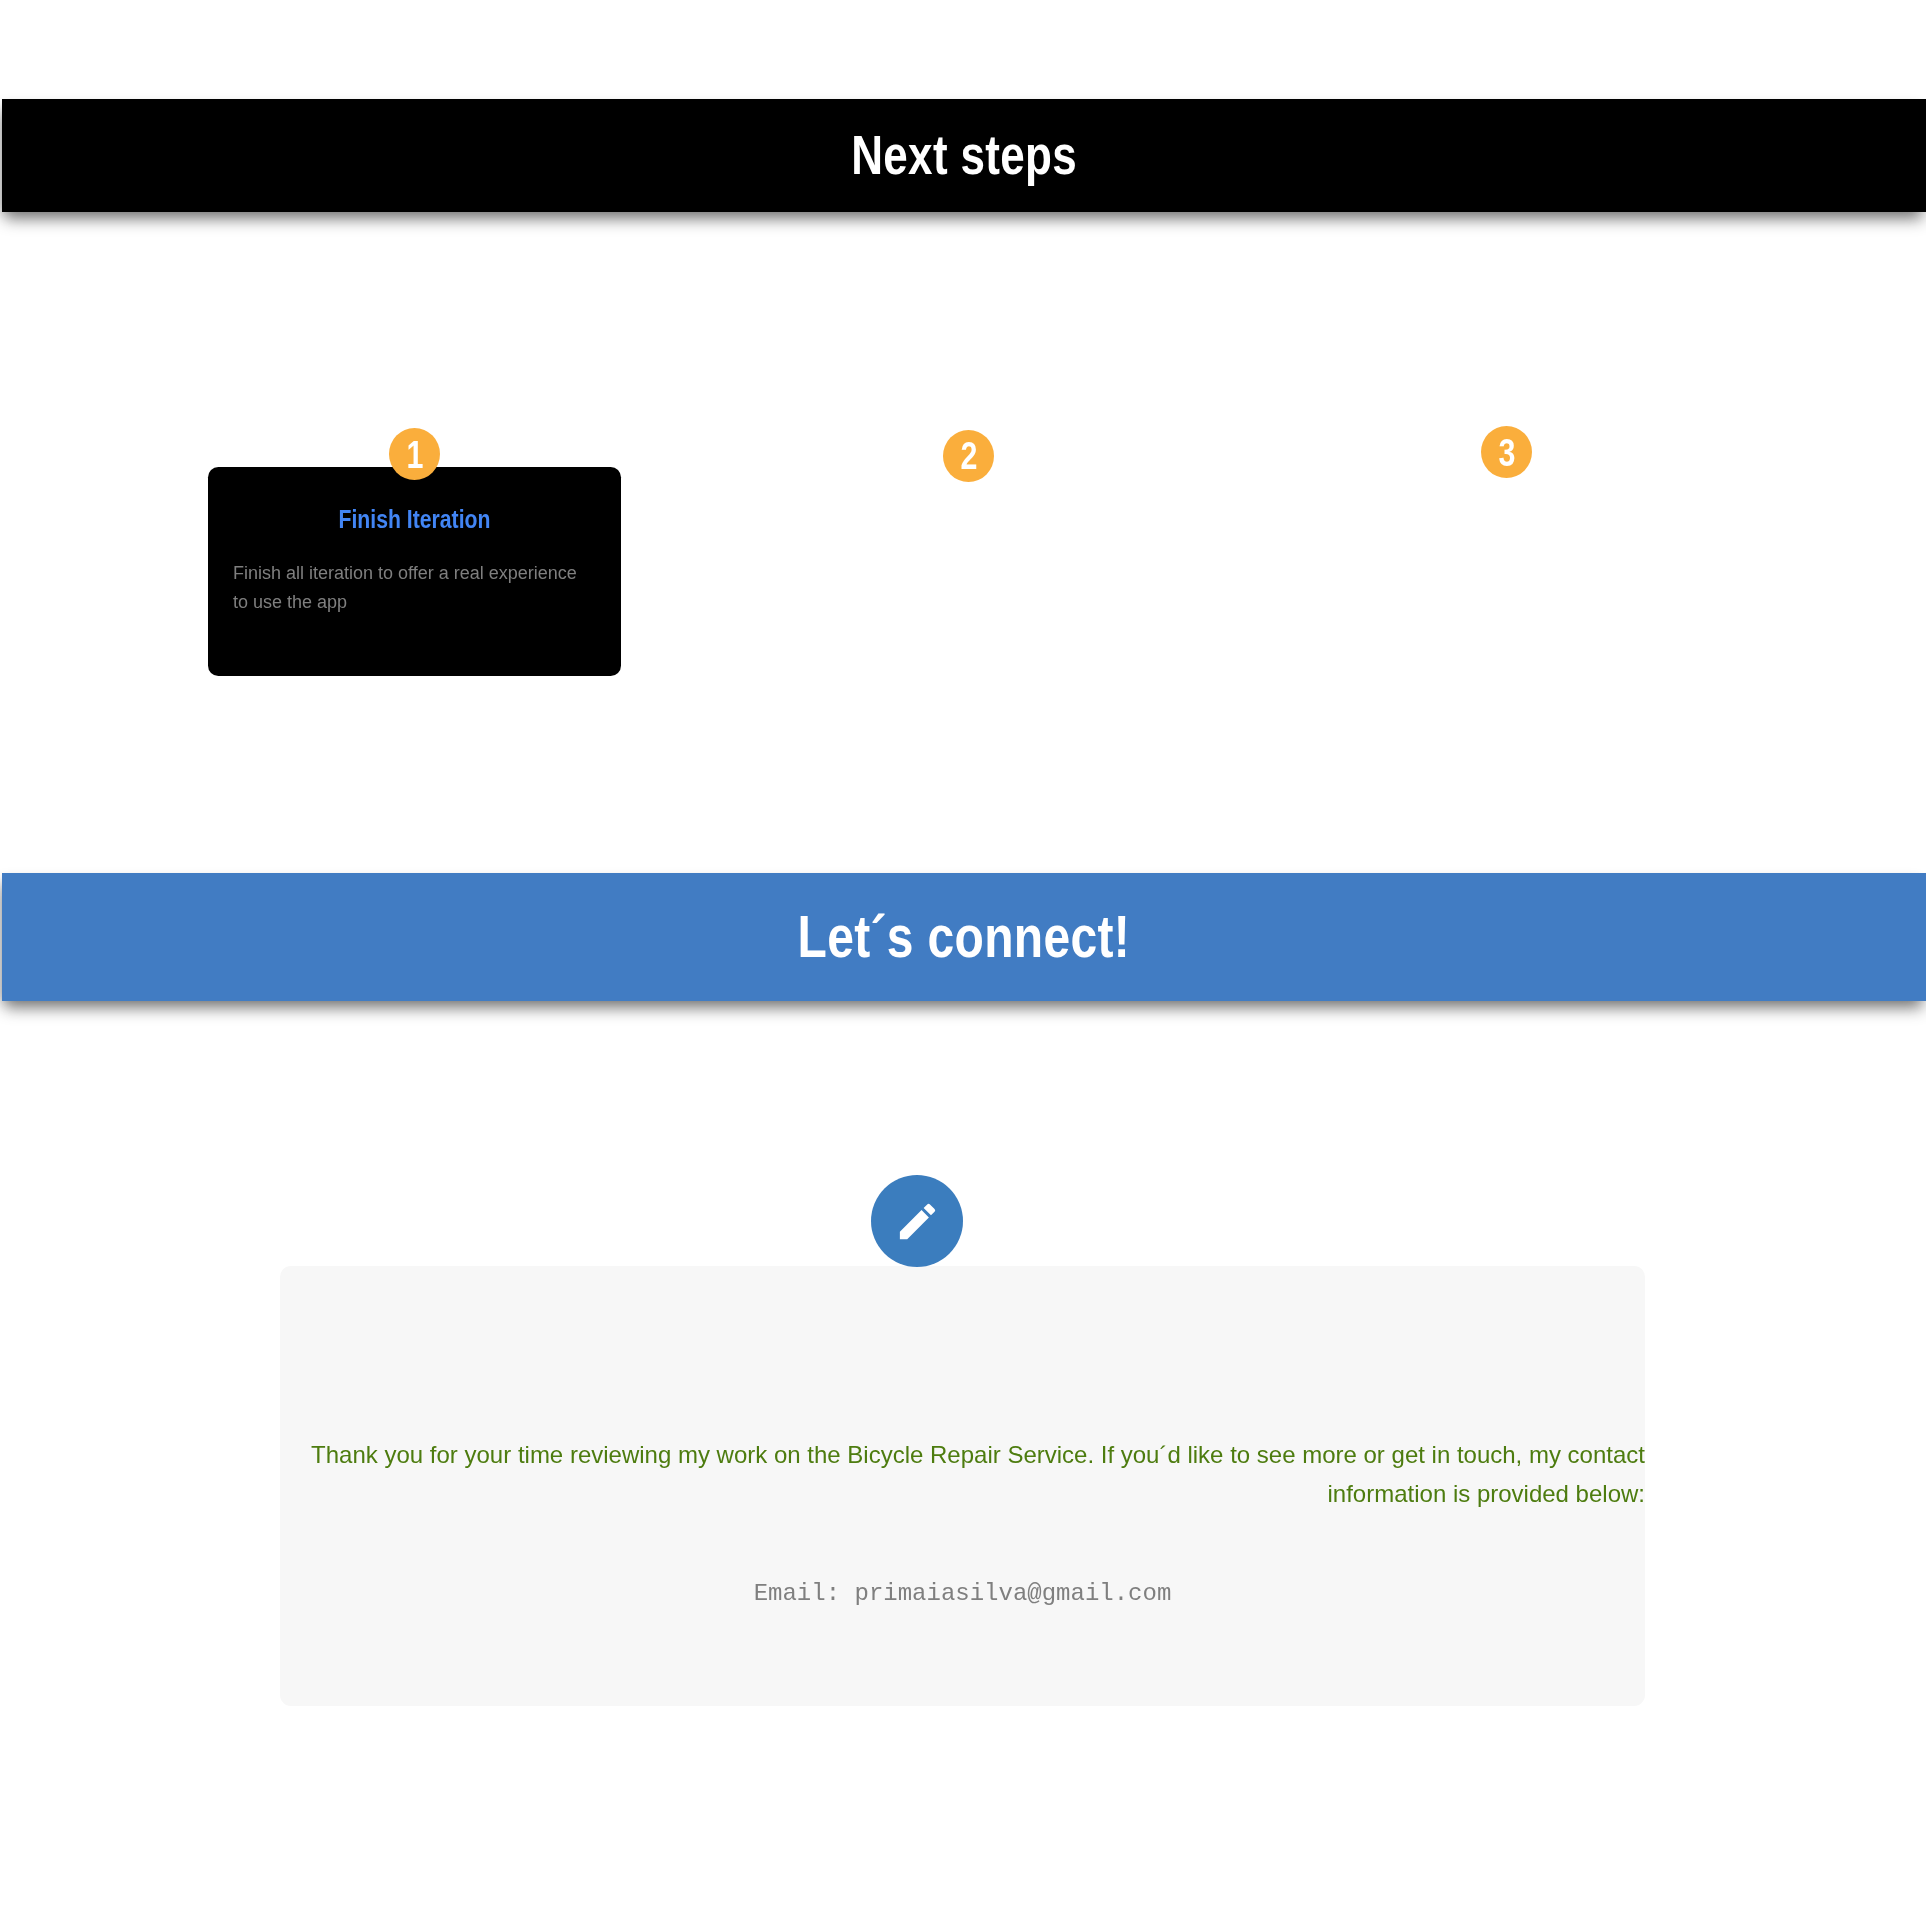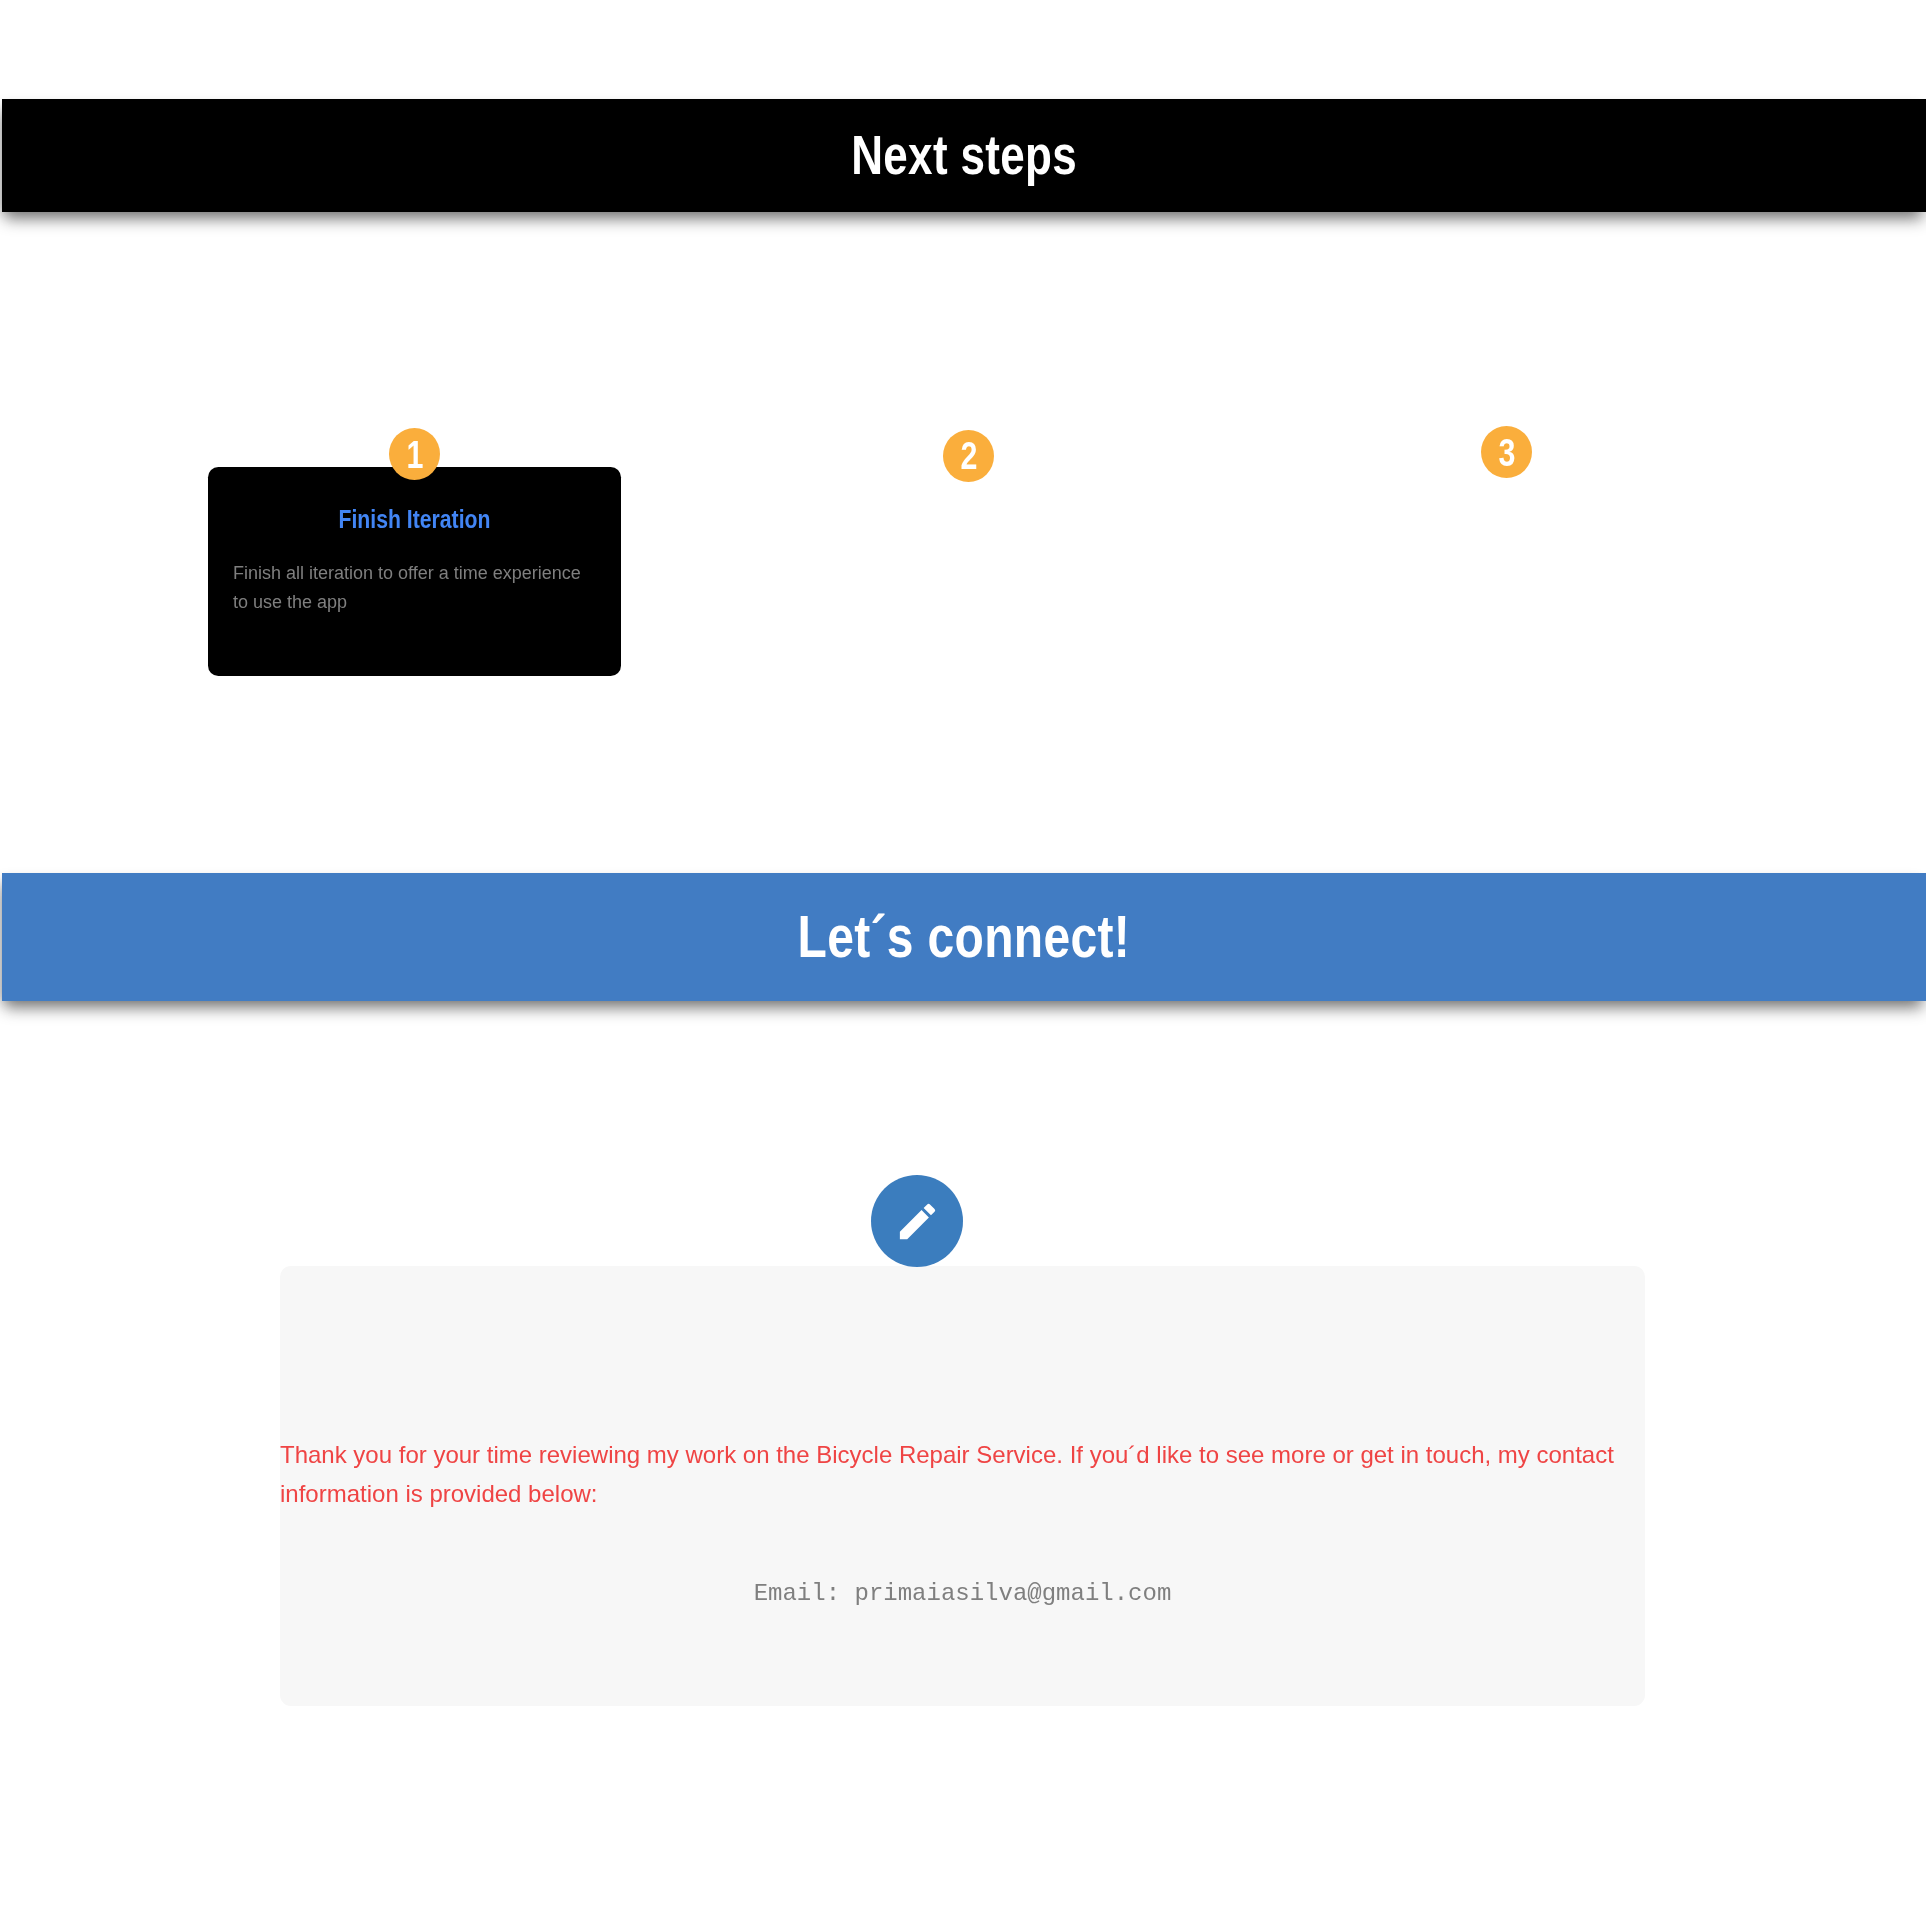--- a/index.html
+++ b/index.html
@@ -149,22 +149,22 @@
     justify-content: center;
     z-index: 4;
   }
   #pencil-badge svg { width: 47px; height: 47px; display: block; }
 
   #contact-text-block {
     position: absolute;
     left: 280px;
     top: 1436px;
     width: 1365px;
-    text-align: left;
-    color: #ef4444;
+    text-align: right;
+    color: #4d7c0f;
     font-size: 24px;
     line-height: 1.62;
   }
   #contact-email {
     position: absolute;
     left: 280px;
     top: 1580px;
     width: 1365px;
     text-align: center;
     color: #7F7F7F;
@@ -178,21 +178,21 @@
 
 <div class="banner" id="banner-next-steps">
   <div class="banner-title">Next steps</div>
 </div>
 
 <div id="next-steps-cards">
 
   <div class="step-card-wrap" id="step-card-1">
     <div class="step-card">
       <div class="step-title">Finish Iteration</div>
-      <div class="step-desc">Finish all iteration to offer a time experience to use the app</div>
+      <div class="step-desc">Finish all iteration to offer a real experience to use the app</div>
     </div>
     <div class="step-badge">
       <span class="step-badge-number">1</span>
     </div>
   </div>
 
   <div class="step-card-wrap" id="step-card-2">
     <div class="step-badge">
       <span class="step-badge-number">2</span>
     </div>

